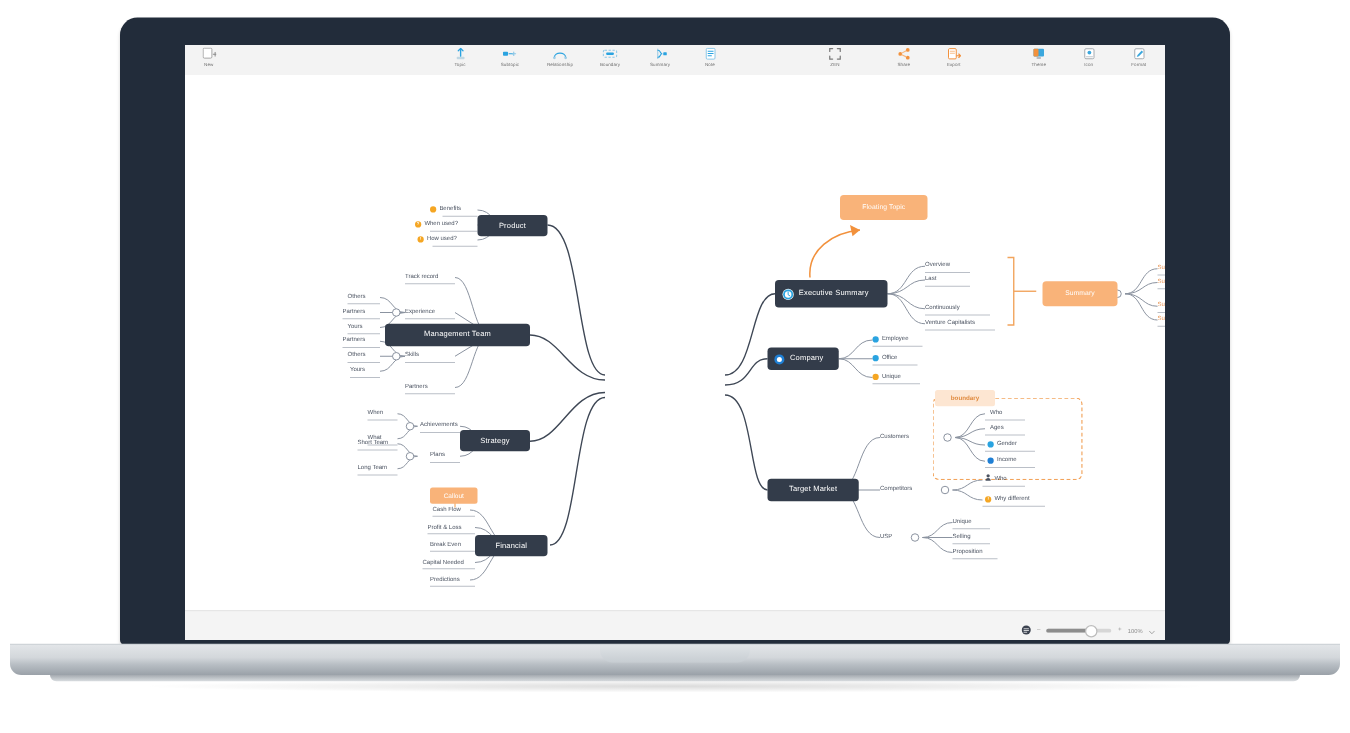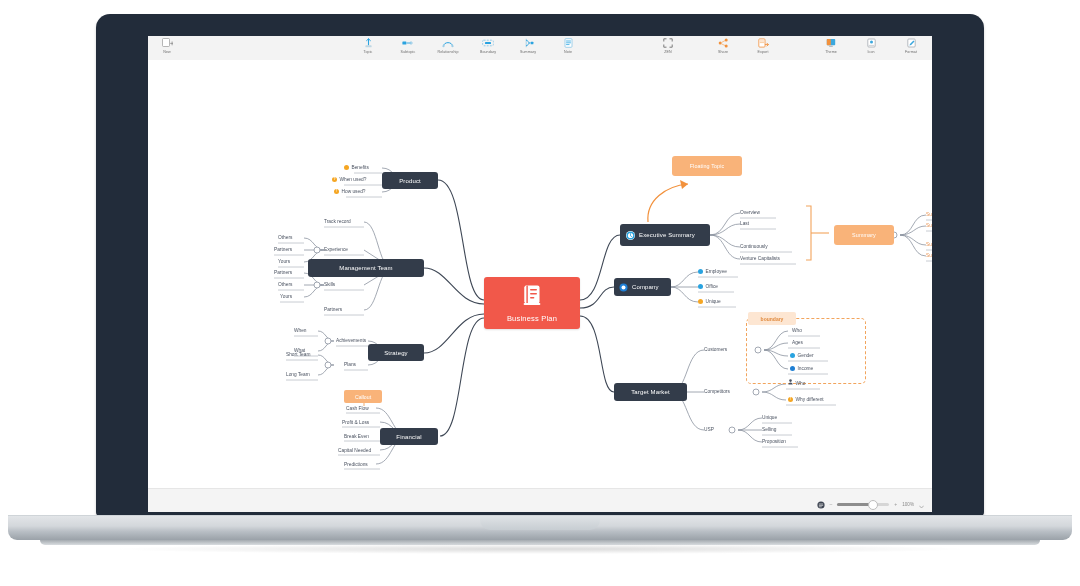--- a/index.html
+++ b/index.html
@@ -436,34 +436,20 @@
           <circle cx="610" cy="290" r="3"></circle>
           <circle cx="608" cy="332" r="3"></circle>
           <circle cx="584" cy="370" r="3"></circle>
           <circle cx="746" cy="175" r="3"></circle>
         </g>
       </svg>
 
       <div class="boundary-box" style="left:598px;top:258px;width:118px;height:64px;"></div>
       <div class="node n-boundary-label" style="left:600px;top:252px;width:48px;height:13px;">boundary</div>
 
-      <div class="node n-central" style="left:336px;top:217px;width:96px;height:52px;">
-        <span>
-          <svg width="19" height="22" viewBox="0 0 19 22">
-            <rect x="1.5" y="1.5" width="15" height="18" rx="2" fill="#fff"></rect>
-            <rect x="1.5" y="1.5" width="4" height="18" rx="2" fill="#fff"></rect>
-            <rect x="3.4" y="1.5" width="1.4" height="18" fill="#f1584a"></rect>
-            <rect x="7" y="5" width="7" height="1.6" rx=".8" fill="#f1584a"></rect>
-            <rect x="7" y="9" width="7" height="1.6" rx=".8" fill="#f1584a"></rect>
-            <rect x="7" y="13" width="4.4" height="1.6" rx=".8" fill="#f1584a"></rect>
-            <rect x="0.6" y="19" width="16.8" height="2" rx="1" fill="#fff"></rect>
-          </svg>
-        </span>
-        <span class="lbl">Business Plan</span>
-      </div>
 
       <div class="node n-dark" style="left:234px;top:112px;width:56px;height:17px;">
         <span>Product</span>
       </div>
       <div class="node n-leaf" style="left:196px;top:103px;">
         <span class="mini o"></span>
         <span>Benefits</span>
       </div>
       <div class="node n-leaf" style="left:184px;top:115px;">
         <span class="mini o">?</span>

